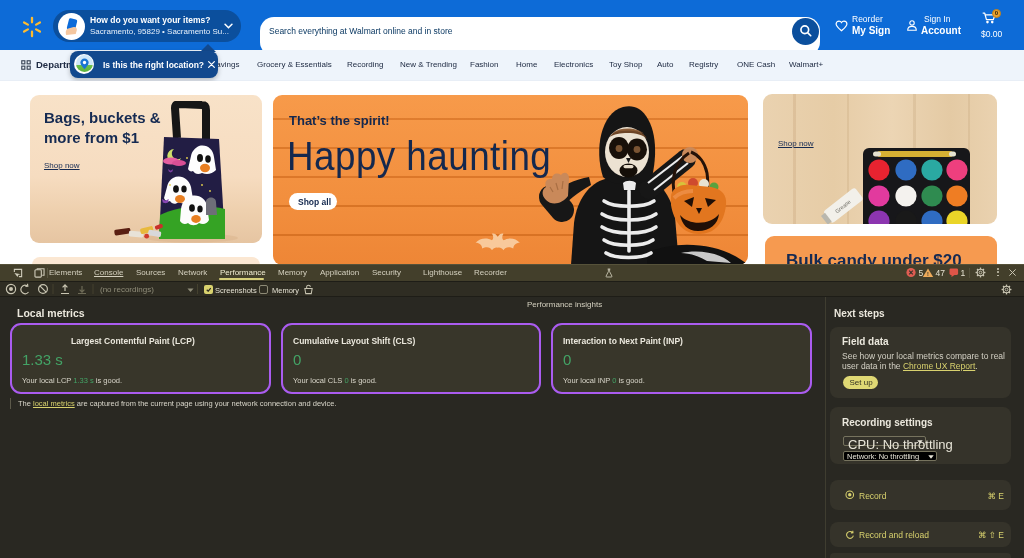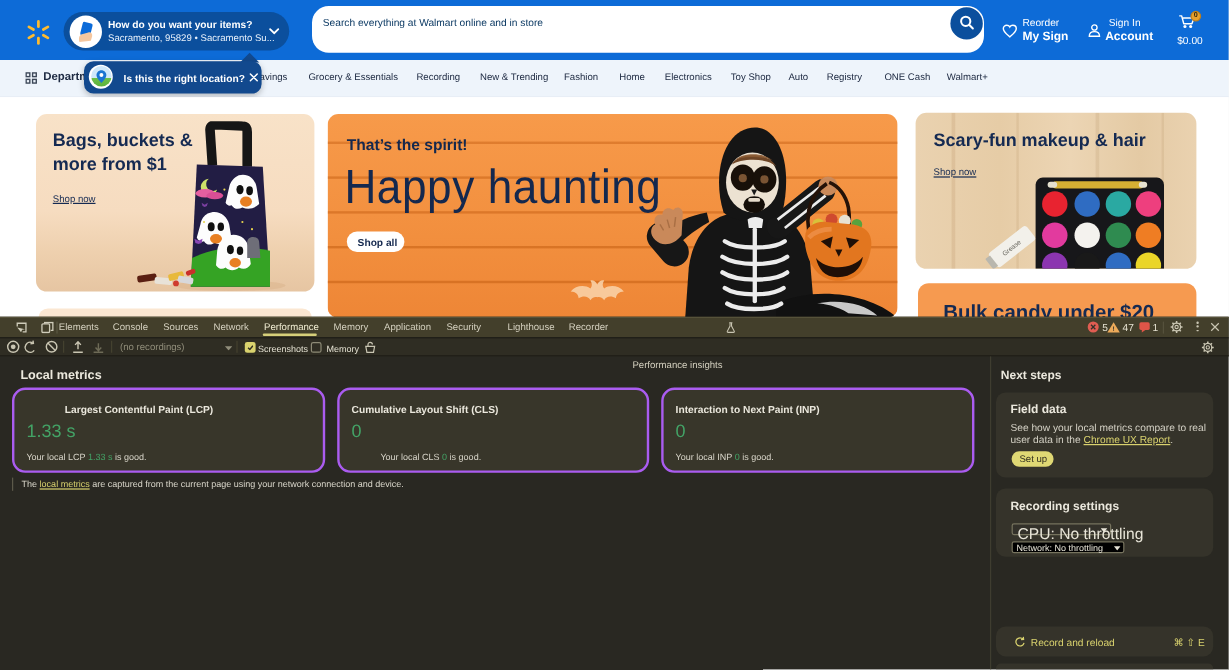--- a/index.html
+++ b/index.html
@@ -32,21 +32,21 @@
         <rect x="5.5" y="1.5" width="8" height="11" rx="1.5" fill="#0c6bd9" transform="rotate(14 9 7)"></rect>
         <path d="M4 17 C3 14 4 11.5 6 11 L11 9.5 C13 9 14.5 10.5 14 12.5 L13 16 Z" fill="#f5c79f"></path>
       </svg>
       <div class="abs nowrap" style="left:37px;top:5px;font-size:8.5px;font-weight:bold;color:#fff;">How do you want your items?</div>
       <div class="abs nowrap" style="left:37px;top:17px;font-size:8px;color:#e8f1fb;">Sacramento, 95829 • Sacramento Su...</div>
       <svg class="abs" style="left:171px;top:13px" width="9" height="6" viewBox="0 0 10 7">
           <path d="M1 1.5 L5 5.5 L9 1.5" stroke="#fff" stroke-width="1.8" fill="none" stroke-linecap="round"></path>
         </svg>
     </div>
 
-    <div class="abs" style="left:260px;top:5px;width:560px;height:39px;background:#fff;border-radius:14px;">
+    <div class="abs" style="left:260px;top:17px;width:560px;height:39px;background:#fff;border-radius:14px;">
       <div class="abs nowrap" style="left:9px;top:9px;font-size:8.5px;color:#04335e;">Search everything at Walmart online and in store</div>
       <div class="abs" style="left:532px;top:0.5px;width:27px;height:27px;background:#0b4f9d;border-radius:50%;">
         <svg class="abs" style="left:6.5px;top:6.5px" width="14" height="14" viewBox="0 0 16 16">
           <circle cx="6.6" cy="6.6" r="4.4" stroke="#fff" stroke-width="1.9" fill="none"></circle>
           <line x1="10.1" y1="10.1" x2="13.4" y2="13.4" stroke="#fff" stroke-width="1.9" stroke-linecap="round"></line>
         </svg>
       </div>
     </div>
 
     <svg class="abs" style="left:835px;top:20px" width="13" height="12" viewBox="0 0 15 14">
@@ -248,21 +248,20 @@
       <path d="M423 113 L429 113 L426 119 Z" fill="#1f0f07"></path>
       <path d="M407 120 C416 131 438 130 446 119 C445 129 437 136 425 136 C414 136 409 129 407 120 Z" fill="#1f0f07"></path>
     </svg>
   </div>
 
   <div class="abs" style="left:763px;top:94px;width:234px;height:130px;border-radius:9px;overflow:hidden;background:linear-gradient(90deg,#ead2b0 0%,#e6cca6 30%,#ecd5b4 55%,#e4caa4 80%,#ead2b0 100%);">
     <div class="abs" style="left:30px;top:0;width:3px;height:130px;background:rgba(170,130,80,.18);"></div>
     <div class="abs" style="left:84px;top:0;width:2px;height:130px;background:rgba(170,130,80,.15);"></div>
     <div class="abs" style="left:150px;top:0;width:3px;height:130px;background:rgba(170,130,80,.16);"></div>
     <div class="abs" style="left:205px;top:0;width:2px;height:130px;background:rgba(170,130,80,.15);"></div>
-    <div class="abs nowrap" style="left:15px;top:15px;font-size:15px;font-weight:bold;color:#152a52;">Scary-fun makeup &amp; hair</div>
     <div class="abs nowrap" style="left:15px;top:45px;font-size:8px;color:#152a52;text-decoration:underline;">Shop now</div>
 
     <svg class="abs" style="left:58px;top:50px" width="155" height="80" viewBox="0 0 155 80">
       <rect x="42" y="4" width="107" height="82" rx="6" fill="#17171a"></rect>
       <rect x="56" y="7" width="76" height="6" rx="3" fill="#d6b033"></rect>
       <rect x="52" y="7.5" width="8" height="5" rx="2.5" fill="#e5e0ce"></rect>
       <rect x="128" y="7.5" width="7" height="5" rx="2.5" fill="#e8e3d2"></rect>
       <g>
         <circle cx="58" cy="26" r="10.6" fill="#e82330"></circle>
         <circle cx="85" cy="26" r="10.6" fill="#2f6cc2"></circle>
@@ -297,21 +296,21 @@
       <path d="M1.5 4.5 V1.5 H9.5 V9.5 H6.5" fill="none" stroke="#cfccba" stroke-width="1.2"></path>
       <path d="M1.5 5.5 L5 9.8 L6 7.4 L8.6 7 Z" fill="#cfccba"></path>
     </svg>
     <svg class="abs" style="left:34px;top:4px" width="11" height="10" viewBox="0 0 12 11">
       <rect x="1" y="2" width="7" height="8" rx="1" fill="none" stroke="#cfccba" stroke-width="1.2"></rect>
       <path d="M3.5 2 V0.8 H11 V8 H9" fill="none" stroke="#cfccba" stroke-width="1.2"></path>
     </svg>
     <div class="abs" style="left:47px;top:3.5px;width:1px;height:10px;background:#5a5742;"></div>
     <div class="abs nowrap" style="left:0;top:3.5px;font-size:8px;color:#d4d0bf;">
       <span style="position:absolute;left:49px;white-space:nowrap;">Elements</span>
-      <span style="position:absolute;left:94px;white-space:nowrap;">Console</span>
+      <span style="position:absolute;left:94px;white-space:nowrap;text-decoration:underline;">Console</span>
       <span style="position:absolute;left:136px;white-space:nowrap;">Sources</span>
       <span style="position:absolute;left:178px;white-space:nowrap;">Network</span>
       <span style="position:absolute;left:220px;white-space:nowrap;color:#f1edd3;">Performance</span>
       <span style="position:absolute;left:278px;white-space:nowrap;">Memory</span>
       <span style="position:absolute;left:320px;white-space:nowrap;">Application</span>
       <span style="position:absolute;left:372px;white-space:nowrap;">Security</span>
       <span style="position:absolute;left:423px;white-space:nowrap;">Lighthouse</span>
       <span style="position:absolute;left:474px;white-space:nowrap;">Recorder</span>
       <span style="position:absolute;left:527px;white-space:nowrap;margin-top:32px;">Performance insights</span>
     </div>
@@ -393,28 +392,28 @@
         <line x1="2.2" y1="2.2" x2="3.6" y2="3.6"></line>
           <line x1="8.4" y1="8.4" x2="9.8" y2="9.8"></line>
         <line x1="2.2" y1="9.8" x2="3.6" y2="8.4"></line>
           <line x1="8.4" y1="3.6" x2="9.8" y2="2.2"></line>
       </g>
     </svg>
 
     <div class="abs nowrap" style="left:17px;top:43px;font-size:10.5px;font-weight:bold;color:#ebe8dd;">Local metrics</div>
 
     <div class="abs" style="left:10px;top:59px;width:261px;height:71px;border:2.5px solid #aa5cf0;border-radius:11px;background:#38362a;">
-      <div class="abs nowrap" style="left:10px;top:11px;font-size:8.5px;font-weight:bold;color:#ebe8dd;padding-left:32px;">Largest Contentful Paint (LCP)</div>
+      <div class="abs nowrap" style="left:27px;top:11px;font-size:8.5px;font-weight:bold;color:#ebe8dd;padding-left:32px;">Largest Contentful Paint (LCP)</div>
       <div class="abs nowrap" style="left:10px;top:26px;font-size:15px;color:#43a366;">1.33 s</div>
       <div class="abs nowrap" style="left:10px;top:51px;font-size:7.5px;color:#d9d6ca;">Your local LCP <span style="color:#43a366;">1.33 s</span> is good.</div>
     </div>
     <div class="abs" style="left:281px;top:59px;width:260px;height:71px;border:2.5px solid #aa5cf0;border-radius:11px;background:#38362a;">
       <div class="abs nowrap" style="left:10px;top:11px;font-size:8.5px;font-weight:bold;color:#ebe8dd;">Cumulative Layout Shift (CLS)</div>
       <div class="abs nowrap" style="left:10px;top:26px;font-size:15px;color:#43a366;">0</div>
-      <div class="abs nowrap" style="left:10px;top:51px;font-size:7.5px;color:#d9d6ca;margin-left:24px;">Your local CLS <span style="color:#43a366;">0</span> is good.</div>
+      <div class="abs nowrap" style="left:10px;top:51px;font-size:7.5px;color:#d9d6ca;">Your local CLS <span style="color:#43a366;">0</span> is good.</div>
     </div>
     <div class="abs" style="left:551px;top:59px;width:261px;height:71px;border:2.5px solid #aa5cf0;border-radius:11px;background:#38362a;">
       <div class="abs nowrap" style="left:10px;top:11px;font-size:8.5px;font-weight:bold;color:#ebe8dd;">Interaction to Next Paint (INP)</div>
       <div class="abs nowrap" style="left:10px;top:26px;font-size:15px;color:#43a366;">0</div>
       <div class="abs nowrap" style="left:10px;top:51px;font-size:7.5px;color:#d9d6ca;">Your local INP <span style="color:#43a366;">0</span> is good.</div>
     </div>
 
     <div class="abs" style="left:10px;top:134px;width:1px;height:11px;background:#5c594a;"></div>
     <div class="abs nowrap" style="left:18px;top:135px;font-size:7.5px;color:#d9d6ca;">The <span style="color:#d9d26e;text-decoration:underline;">local metrics</span> are captured from the current page using your network connection and device.</div>
 
@@ -439,20 +438,28 @@
           </svg>
       </div>
       <div class="abs" style="left:13px;top:44px;width:94px;height:10px;border:1px solid #76735e;border-radius:2px;background:#000000;">
         <div class="abs nowrap" style="left:3px;top:0px;font-size:7.5px;color:#e8e5d8;">Network: No throttling</div>
         <svg class="abs" style="left:84px;top:3px" width="6" height="4" viewBox="0 0 6 4">
             <path d="M0.3 0.3 L3 3.7 L5.7 0.3 Z" fill="#e8e5d8"></path>
           </svg>
       </div>
     </div>
 
+    <div class="abs" style="left:830px;top:216px;width:181px;height:30px;background:#35332a;border-radius:8px;">
+      <svg class="abs" style="left:15px;top:10px" width="9.5" height="9.5" viewBox="0 0 10 10">
+        <circle cx="5" cy="5" r="4" fill="none" stroke="#d9d26e" stroke-width="1.1"></circle>
+        <circle cx="5" cy="5" r="1.8" fill="#d9d26e"></circle>
+      </svg>
+      <div class="abs nowrap" style="left:29px;top:10.5px;font-size:8.5px;color:#d9d26e;">Record</div>
+      <div class="abs nowrap" style="right:7px;top:10.5px;font-size:8.5px;color:#d9d26e;">⌘ E</div>
+    </div>
 
     <div class="abs" style="left:830px;top:257.5px;width:181px;height:25px;background:#35332a;border-radius:8px;text-decoration:underline;">
       <svg class="abs" style="left:15px;top:8px" width="9.5" height="9.5" viewBox="0 0 10 10">
         <path d="M8 2.8 A3.6 3.6 0 1 0 8.8 6 M8.2 0.8 L8.4 3 L6.2 3.2" fill="none" stroke="#d9d26e" stroke-width="1.1"></path>
       </svg>
       <div class="abs nowrap" style="left:29px;top:8px;font-size:8.5px;color:#d9d26e;">Record and reload</div>
       <div class="abs nowrap" style="right:7px;top:8px;font-size:8.5px;color:#d9d26e;">⌘ ⇧ E</div>
     </div>
 
     <div class="abs" style="left:830px;top:289px;width:181px;height:5px;border-radius:4px 4px 0 0;background:#35332a;"></div>

